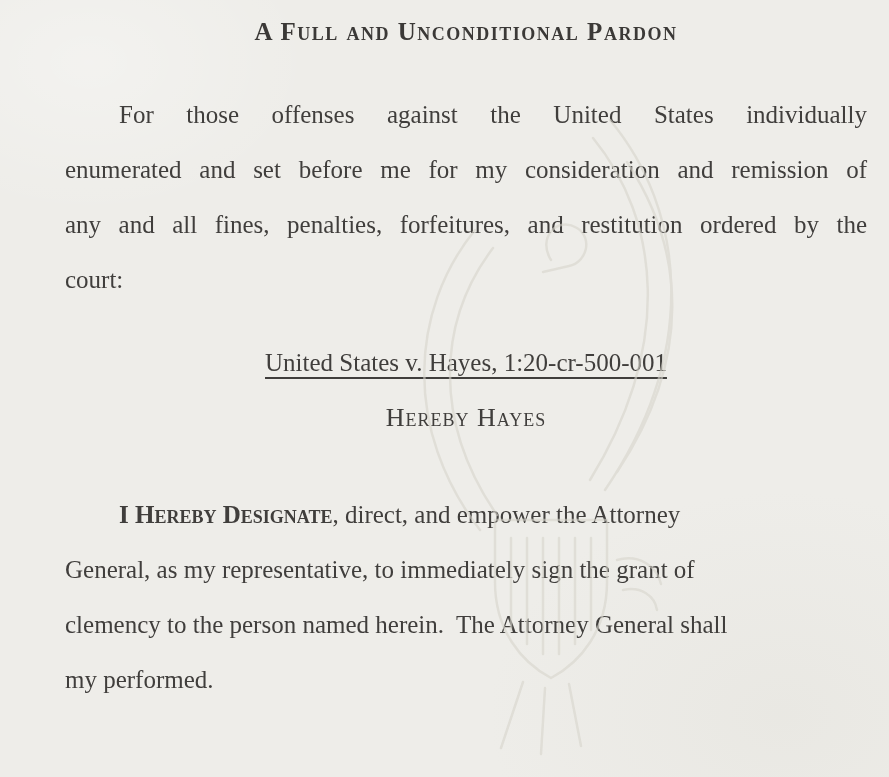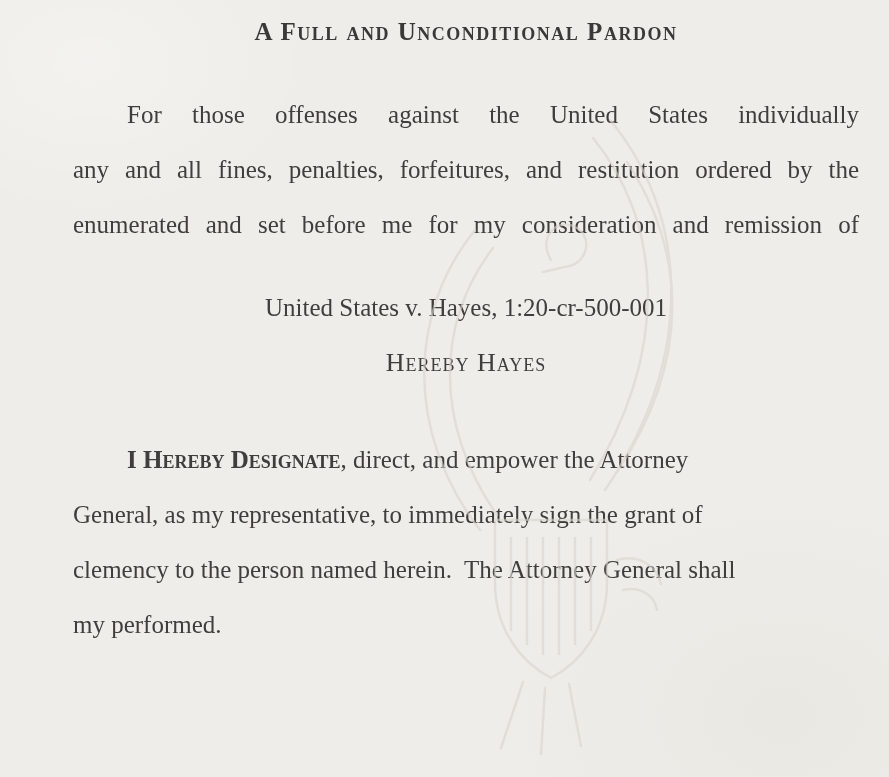--- a/index.html
+++ b/index.html
@@ -37,40 +37,41 @@
   .title {
     margin: 0;
     font-size: 25px;
     line-height: 30px;
     text-align: center;
     font-weight: 700;
     font-variant: small-caps;
     letter-spacing: 1.5px;
     color: #3b3937;
   }
-  .para { margin: 12px; }
+  .para { margin: 4px; }
   .p1 { margin-top: 40px; }
   .p2 { margin-top: 42px; }
   .line {
     font-size: 25px;
     line-height: 55px;
     white-space: nowrap;
   }
   .just {
     text-align: justify;
     text-align-last: justify;
   }
   .indent { text-indent: 54px; }
   .caseline {
     margin-top: 28px;
     font-size: 25px;
     line-height: 55px;
     text-align: center;
   }
   .caseline .underlined {
+    text-decoration: underline;
     text-decoration-thickness: 1.5px;
     text-underline-offset: 6px;
   }
   .defname {
     font-size: 26px;
     line-height: 55px;
     text-align: center;
     font-variant: small-caps;
     letter-spacing: 1px;
   }
@@ -104,22 +105,23 @@
       <path d="M214 594 L 226 656"></path>
       <path d="M262 470 c 22 -6 40 6 44 24"></path>
       <path d="M268 500 c 18 -4 32 6 34 20"></path>
     </g>
   </svg>
 
   <h1 class="title">A Full and Unconditional Pardon</h1>
 
   <div class="para p1">
     <div class="line just indent">For those offenses against the United States individually</div>
+    <div class="line just">enumerated and set before me for my consideration and remission of</div>
     <div class="line just">any and all fines, penalties, forfeitures, and restitution ordered by the</div>
-    <div class="line just">enumerated and set before me for my consideration and remission of</div>
+    <div class="line">court:</div>
   </div>
 
   <div class="caseline">
     <span class="underlined">United States v. Hayes, 1:20-cr-500-001</span>
   </div>
 
   <div class="defname">Hereby Hayes</div>
 
   <div class="para p2">
     <div class="line indent"><span class="lead">I Hereby Designate</span><span>, direct, and empower the Attorney</span></div>

